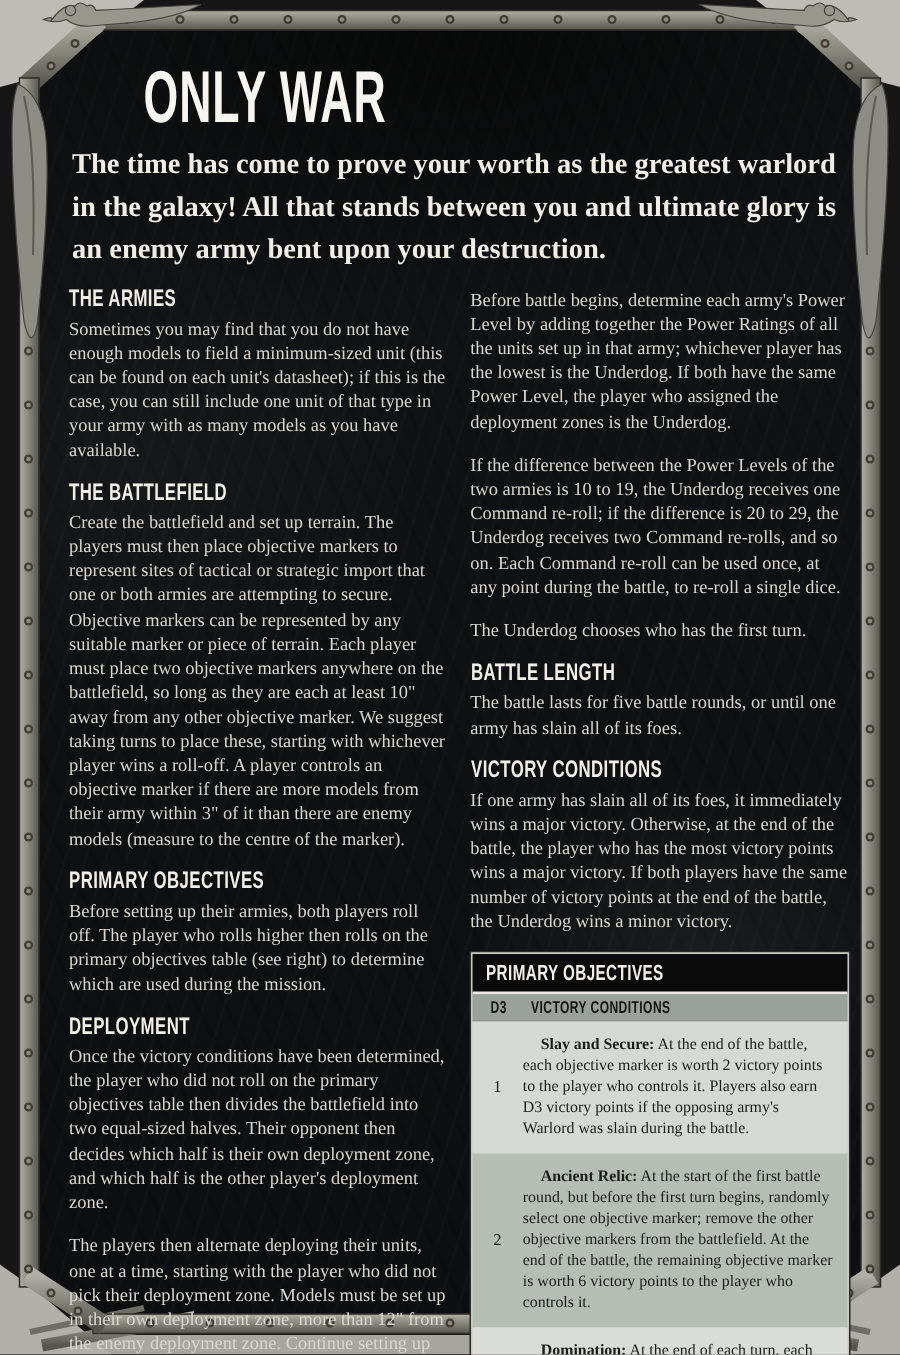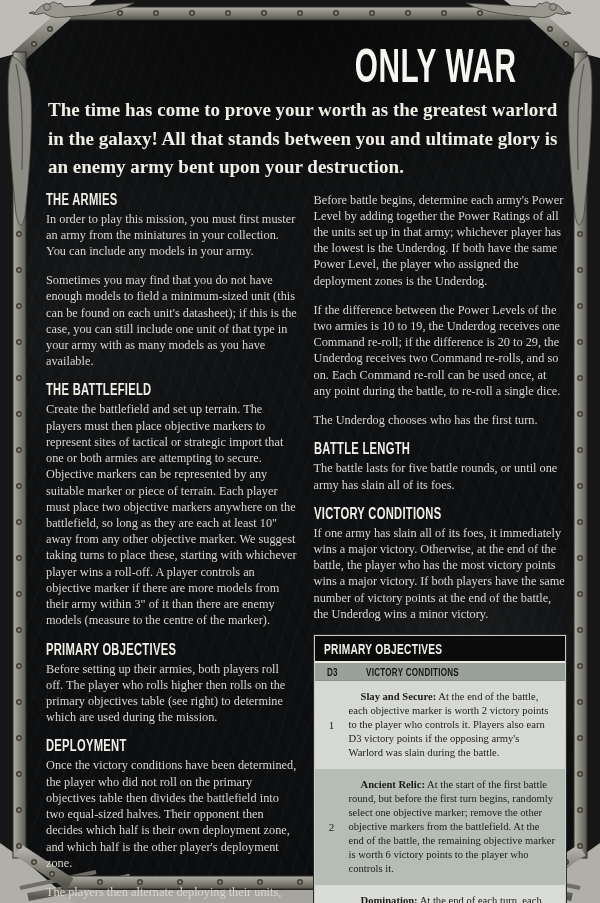--- a/index.html
+++ b/index.html
@@ -15,41 +15,41 @@
       radial-gradient(ellipse 300px 240px at 15% 35%, rgba(255,255,255,.03), transparent 65%),
       radial-gradient(ellipse 520px 240px at 50% 3%, rgba(0,0,0,.55), transparent 75%),
       repeating-linear-gradient(107deg, rgba(255,255,255,.017) 0 2px, transparent 2px 13px),
       repeating-linear-gradient(63deg, rgba(0,0,0,.13) 0 3px, transparent 3px 17px),
       linear-gradient(180deg,#121314,#0d0e0f);
   }
   .frame{position:absolute;inset:0;pointer-events:none;}
 
   .content{position:absolute;left:46px;right:34px;top:40px;color:#dcd9d2;}
 
-  .title-wrap{text-align:right;margin:0 0 4px 0;}
+  .title-wrap{text-align:left;margin:0 0 4px 0;}
   .title{display:inline-block;font-family:"Liberation Sans",sans-serif;font-weight:800;
          font-size:48px;line-height:52px;letter-spacing:1px;color:#f7f5f0;
          transform:scale(.62,1.02);transform-origin:50% 50%;white-space:nowrap;}
 
   .intro{margin:4px 0 10px 2px;font-weight:700;font-size:19px;line-height:1.5;color:#f0ede6;}
 
   .columns{display:flex;gap:15px;align-items:flex-start;}
   .col{flex:1;min-width:0;}
 
   h2.h{margin:10px 0 4px 0;line-height:15px;font-size:16px;}
   section:first-child > h2.h{margin-top:0;}
   .cond{display:inline-block;font-family:"Liberation Sans",sans-serif;font-weight:700;
         transform:scaleX(.70);transform-origin:0 55%;letter-spacing:.4px;color:#f2efe8;white-space:nowrap;}
   p.body{margin:0 0 13px 0;font-size:12.3px;line-height:1.32;color:#d9d6cf;}
 
   
   .obj-table{margin-top:8px;border:1px solid #c9c8c2;background:#d6d9d3;box-shadow:0 0 0 1px #2a2a26;}
   .t-head{background:#0b0b0c;color:#f2efe9;padding:4px 9px 3px 9px;border-bottom:2px solid #e9e8e2;}
   .t-head .cond{font-size:14.5px;color:#f2efe9;}
-  .t-sub{background:#9aa09a;color:#141414;display:flex;gap:24px;padding:3px 12px 2px 12px;border-bottom:1px solid #8a908a;}
+  .t-sub{background:#9aa09a;color:#141414;display:flex;gap:12px;padding:3px 12px 2px 12px;border-bottom:1px solid #8a908a;}
   .t-sub .cond{font-size:11.5px;color:#141414;}
   .t-row{display:flex;}
   .t-row.alt{background:#b5bdb5;}
   .t-row.lite{background:#d6d9d3;}
   .t-row:last-child{background:#dadcd7;}
   .roll{width:34px;display:flex;align-items:center;justify-content:center;
         font-size:11px;color:#1c1c1c;flex:none;}
   .cell{flex:1;padding:9px 10px 9px 0;font-size:10.6px;line-height:1.32;color:#1b1b1b;}
   .cell b{font-weight:700;margin-left:12px;}
 </style>
@@ -199,21 +199,20 @@
       <span class="title">ONLY WAR</span>
     </div>
 
     <p class="intro">The time has come to prove your worth as the greatest warlord in the galaxy! All that stands between you and ultimate glory is an enemy army bent upon your destruction.</p>
 
     <div class="columns">
 
       <div class="col">
         <section>
           <h2 class="h"><span class="cond">THE ARMIES</span></h2>
-          <p class="body">In order to play this mission, you must first muster an army from the miniatures in your collection. You can include any models in your army.</p>
           <p class="body">Sometimes you may find that you do not have enough models to field a minimum-sized unit (this can be found on each unit's datasheet); if this is the case, you can still include one unit of that type in your army with as many models as you have available.</p>
         </section>
         <section>
           <h2 class="h"><span class="cond">THE BATTLEFIELD</span></h2>
           <p class="body">Create the battlefield and set up terrain. The players must then place objective markers to represent sites of tactical or strategic import that one or both armies are attempting to secure. Objective markers can be represented by any suitable marker or piece of terrain. Each player must place two objective markers anywhere on the battlefield, so long as they are each at least 10" away from any other objective marker. We suggest taking turns to place these, starting with whichever player wins a roll-off. A player controls an objective marker if there are more models from their army within 3" of it than there are enemy models (measure to the centre of the marker).</p>
         </section>
         <section>
           <h2 class="h"><span class="cond">PRIMARY OBJECTIVES</span></h2>
           <p class="body">Before setting up their armies, both players roll off. The player who rolls higher then rolls on the primary objectives table (see right) to determine which are used during the mission.</p>
         </section>

